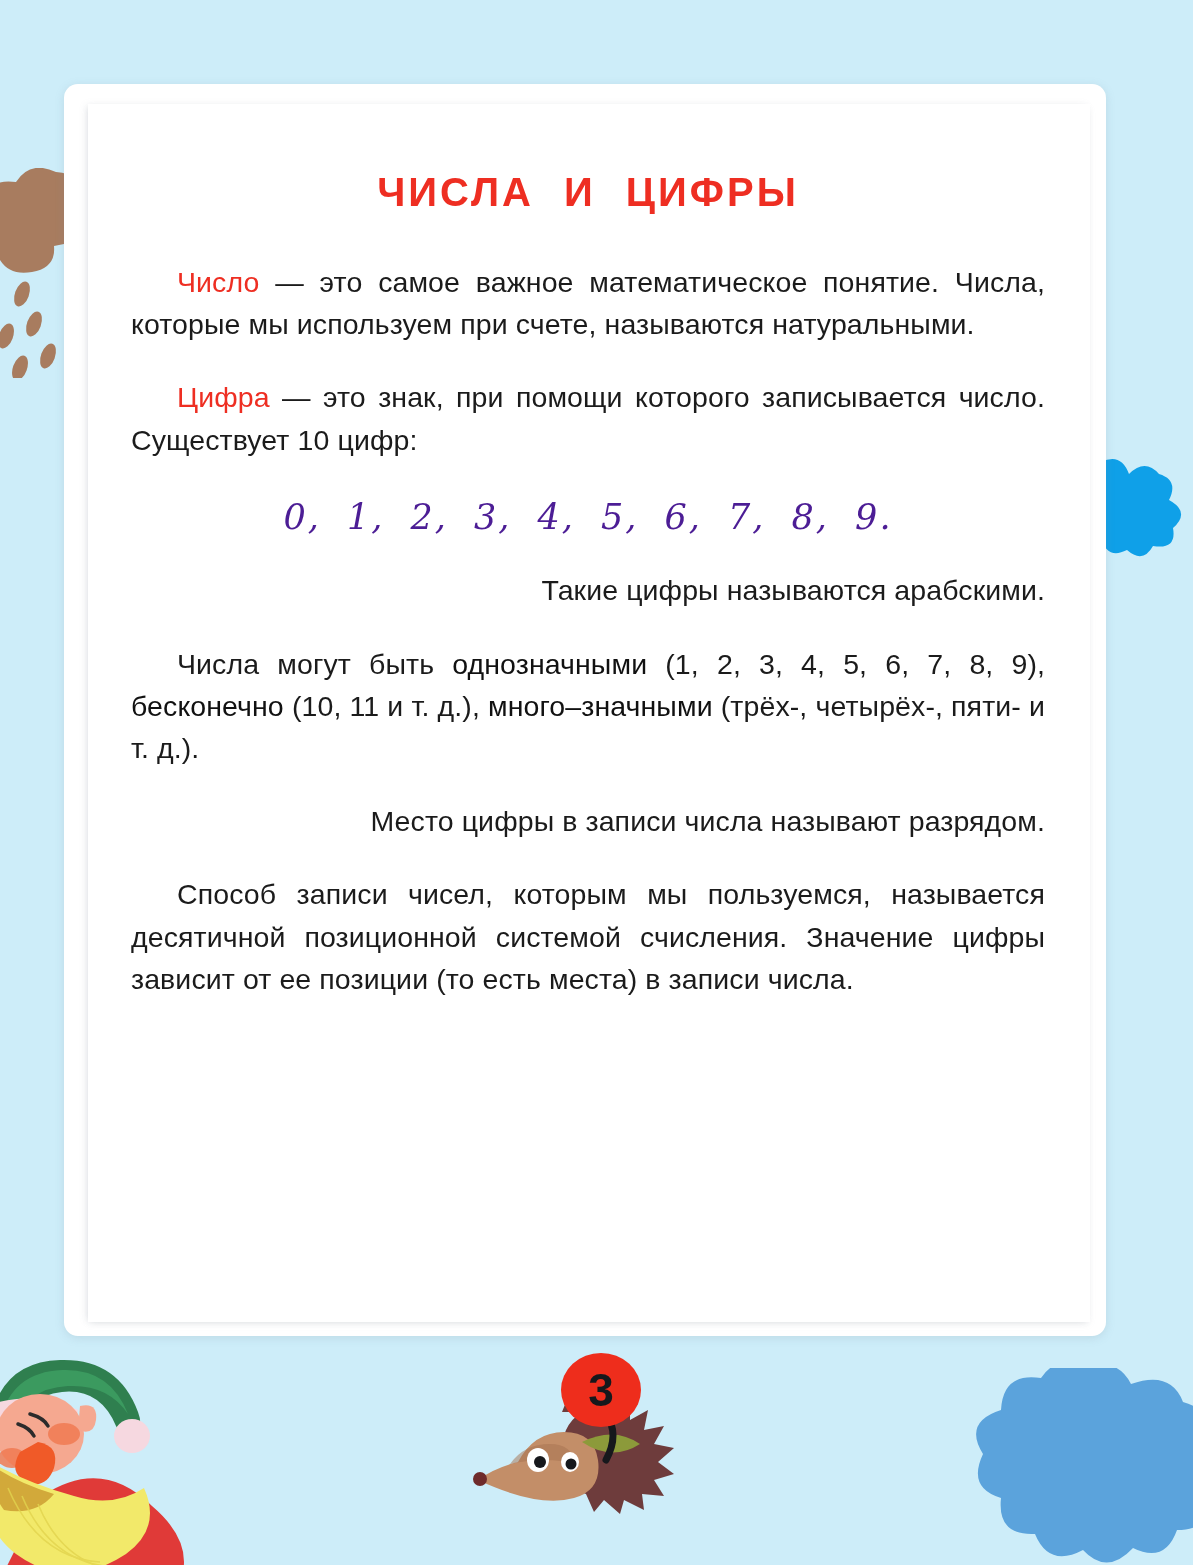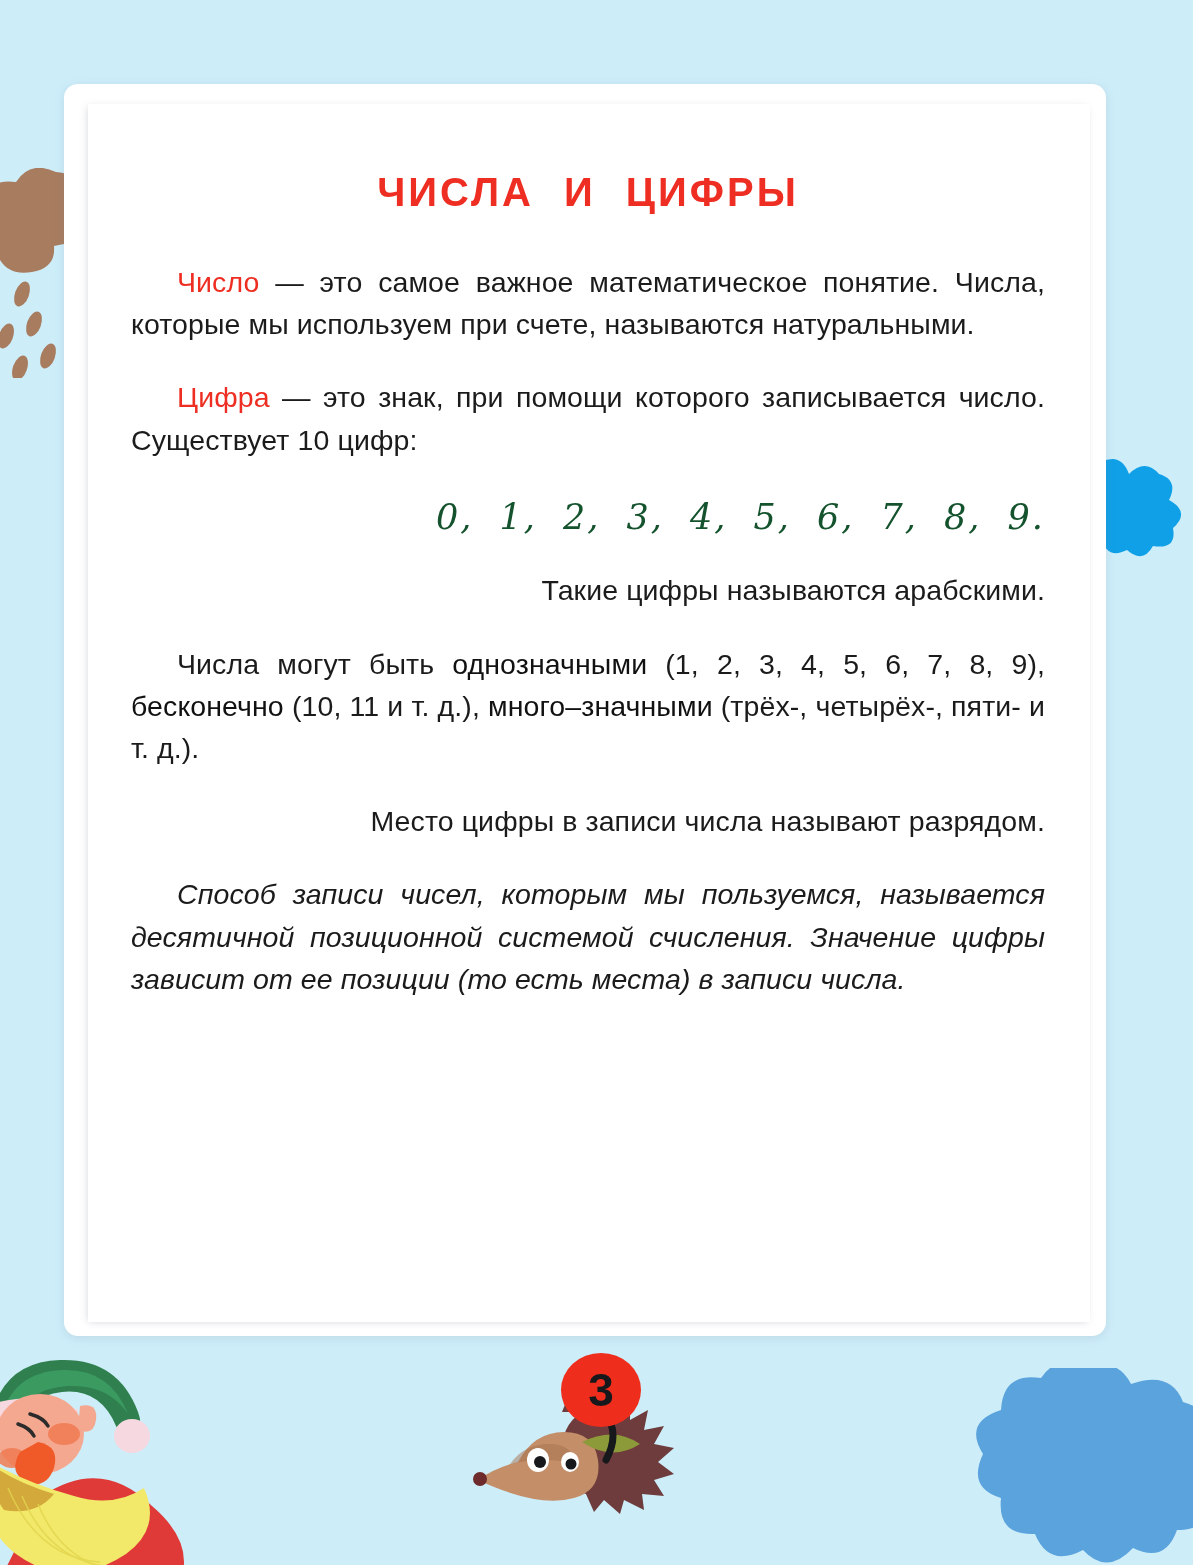--- a/index.html
+++ b/index.html
@@ -102,40 +102,40 @@
   p.body-text {
     margin: 0 0 31px 0;
     font-size: 28.5px;
     line-height: 1.48;
     color: #1b1b1b;
     text-align: justify;
     text-indent: 46px;
     font-weight: 400;
     letter-spacing: 0.1px;
   }
-  p.body-text:last-child { margin-bottom: 8px; font-style: italic; }
+  p.body-text:last-child { margin-bottom: 8px; }
 
   p.no-justify {
     text-align: right;
   }
 
   .term {
     color: #EE2E22;
     font-weight: normal;
   }
   .strong {
     font-weight: normal;
     color: #111;
   }
 
   
   #digits-row {
     margin: 12px 0 26px 0;
-    text-align: right;
-    color: #14532d;
+    text-align: center;
+    color: #4c1d95;
     font-family: "DejaVu Serif", serif;
     font-style: italic;
     font-size: 35px;
     letter-spacing: 2px;
     word-spacing: 13px;
     font-weight: 400;
     text-indent: 0;
   }
 </style>
 </head>

